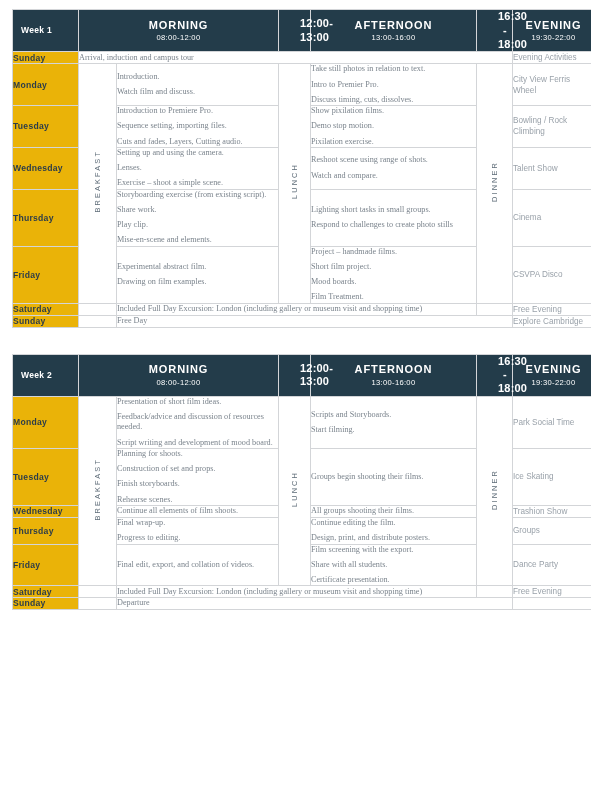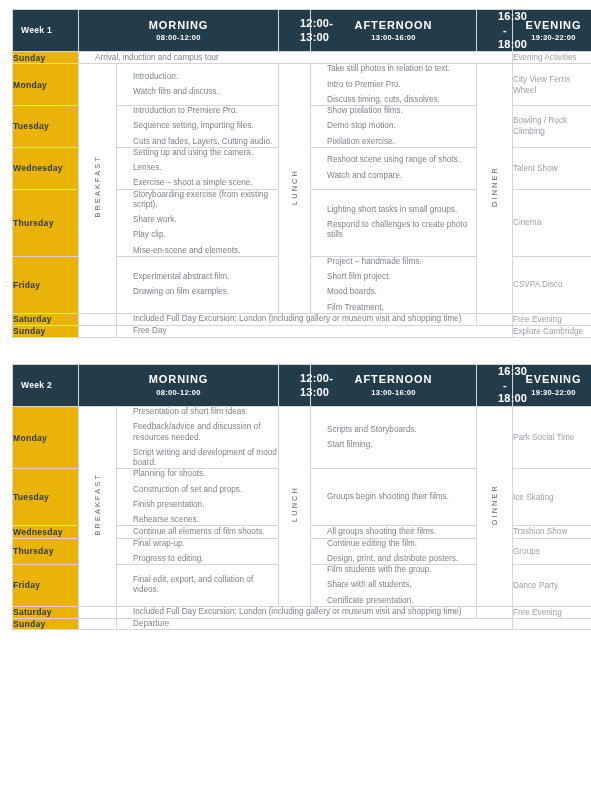--- a/index.html
+++ b/index.html
@@ -47,21 +47,21 @@
     letter-spacing: .3px;
   }
   .hd-main {
     font-size: 11px;
     font-weight: bold;
     letter-spacing: .9px;
     display: block;
   }
   .hd-sub {
     font-size: 7.6px;
-    font-weight: bold;
+    font-weight: normal;
     letter-spacing: .3px;
     display: block;
     margin-top: 1px;
   }
   th.narrow .hd-main {
     letter-spacing: .2px;
     margin-left: 21px;
   }
 
   
@@ -95,21 +95,22 @@
   }
 
   
   td.content {
     padding: 6px 7px 6px 8px;
     color: #7b848d;
     font-size: 8.2px;
     line-height: 1.25;
   }
   td.content p {
-    margin: 0 0 5px 16px;
+    margin: 0 0 5px 0;
+    font-family: Liberation Serif, serif;
   }
   td.content p:last-child { margin-bottom: 0; }
 
   td.evening {
     padding: 6px 6px 6px 7px;
     color: #9aa2aa;
     font-size: 8.2px;
     line-height: 1.35;
     vertical-align: middle;
   }
@@ -308,21 +309,21 @@
             <p>Start filming.</p>
           </td>
           <td class="meal" rowspan="5"><span class="vert">DINNER</span></td>
           <td class="evening"><span>Park Social Time</span></td>
         </tr>
         <tr>
           <td class="day"><span>Tuesday</span></td>
           <td class="content">
             <p>Planning for shoots.</p>
             <p>Construction of set and props.</p>
-            <p>Finish presentation.</p>
+            <p>Finish storyboards.</p>
             <p>Rehearse scenes.</p>
           </td>
           <td class="content">
             <p>Groups begin shooting their films.</p>
           </td>
           <td class="evening"><span>Ice Skating</span></td>
         </tr>
         <tr>
           <td class="day"><span>Wednesday</span></td>
           <td class="content">
@@ -344,21 +345,21 @@
             <p>Design, print, and distribute posters.</p>
           </td>
           <td class="evening"><span>Groups</span></td>
         </tr>
         <tr>
           <td class="day"><span>Friday</span></td>
           <td class="content">
             <p>Final edit, export, and collation of videos.</p>
           </td>
           <td class="content">
-            <p>Film students with the group.</p>
+            <p>Film screening with the export.</p>
             <p>Share with all students.</p>
             <p>Certificate presentation.</p>
           </td>
           <td class="evening"><span>Dance Party</span></td>
         </tr>
         <tr>
           <td class="day"><span>Saturday</span></td>
           <td class="empty"></td>
           <td class="content" colspan="3">
             <p>Included Full Day Excursion: London (including gallery or museum visit and shopping time)</p>

